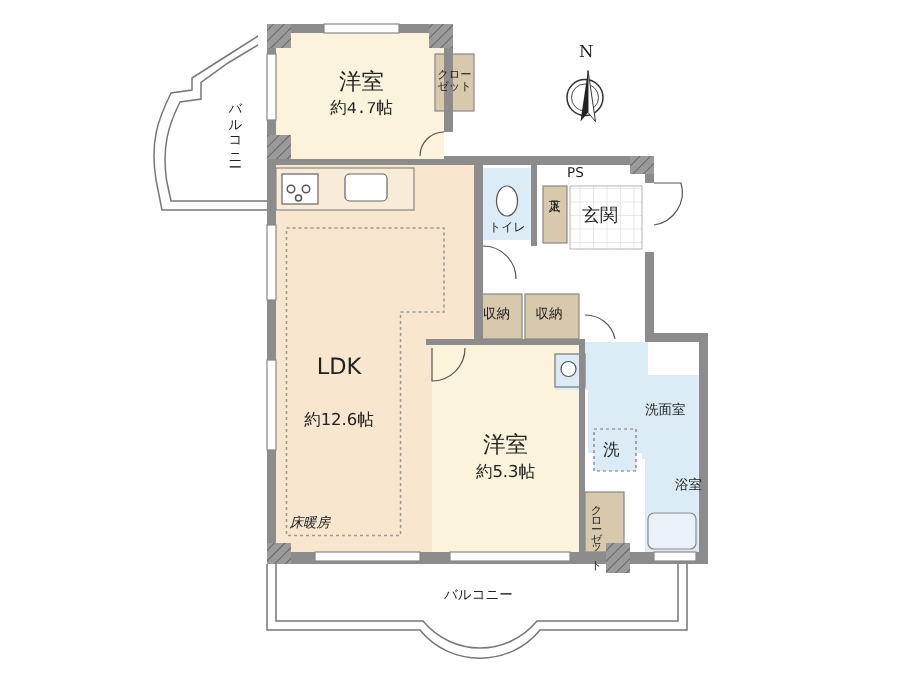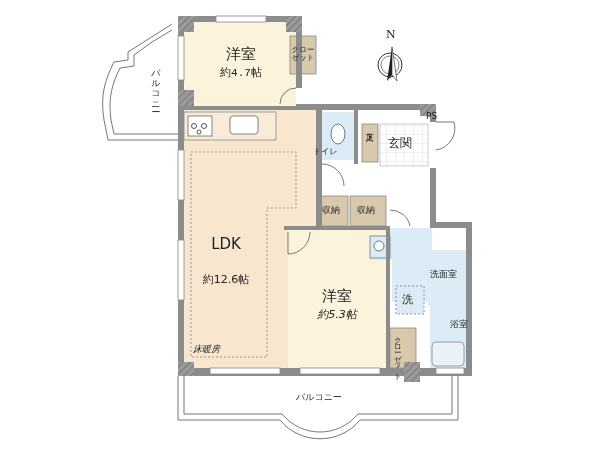--- a/index.html
+++ b/index.html
@@ -124,25 +124,25 @@
 <div class="lbl vert" style="left:150px;top:62px;">バルコニー</div>
 
 <div class="lbl" style="left:196px;top:236px;width:60px;">
   <div class="room-name">LDK</div>
   <div class="room-size" style="margin-top:21px;">約12.6帖</div>
 </div>
 <div class="lbl small" style="left:193px;top:345px;font-style:italic;">床暖房</div>
 
 <div class="lbl" style="left:302px;top:288px;width:70px;">
   <div class="room-name">洋室</div>
-  <div class="room-size" style="margin-top:4px;font-style:italic;">約5.3帖</div>
+  <div class="room-size" style="margin-top:4px;">約5.3帖</div>
 </div>
 
-<div class="lbl small" style="left:378px;top:112px;margin-left:48px;">PS</div>
-<div class="lbl small" style="left:313px;top:148px;font-size:8px;">トイレ</div>
+<div class="lbl small" style="left:378px;top:112px;">PS</div>
+<div class="lbl small" style="left:326px;top:148px;font-size:8px;">トイレ</div>
 <div class="lbl vert" style="left:364px;top:127px;font-size:8px;letter-spacing:0;">下足入</div>
 <div class="lbl" style="left:388px;top:137px;font-size:12px;">玄関</div>
 <div class="lbl small" style="left:322px;top:206px;">収納</div>
 <div class="lbl small" style="left:357px;top:206px;">収納</div>
 <div class="lbl small" style="left:410px;top:270px;margin-left:20px;">洗面室</div>
 <div class="lbl" style="left:402px;top:294px;font-size:11px;">洗</div>
 <div class="lbl small" style="left:438px;top:320px;margin-left:12px;">浴室</div>
 <div class="lbl vert" style="left:393px;top:331px;font-size:7.5px;letter-spacing:0;height:34px;">クロー ゼット</div>
 
 <div class="lbl small" style="left:296px;top:393px;">バルコニー</div>

